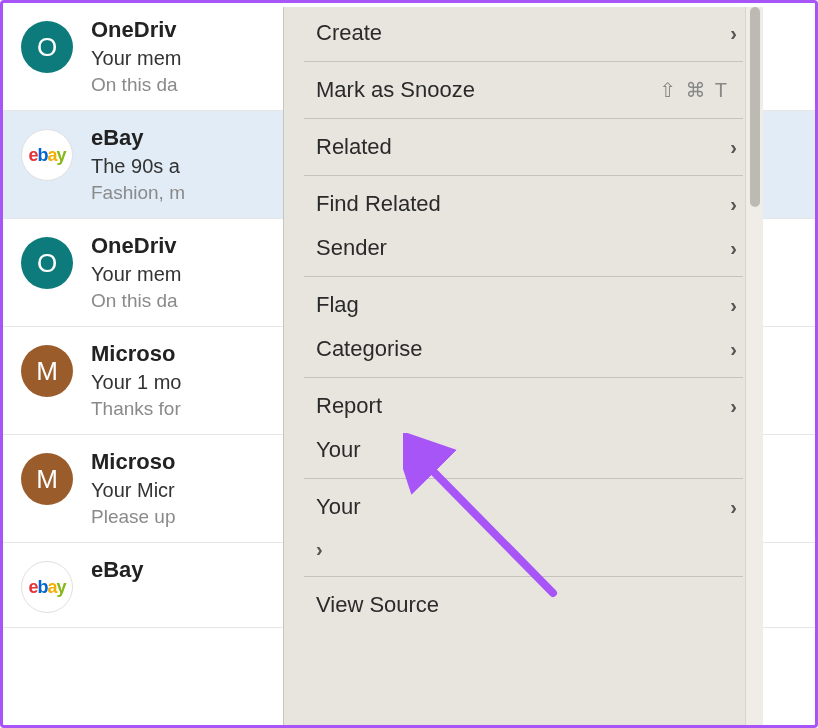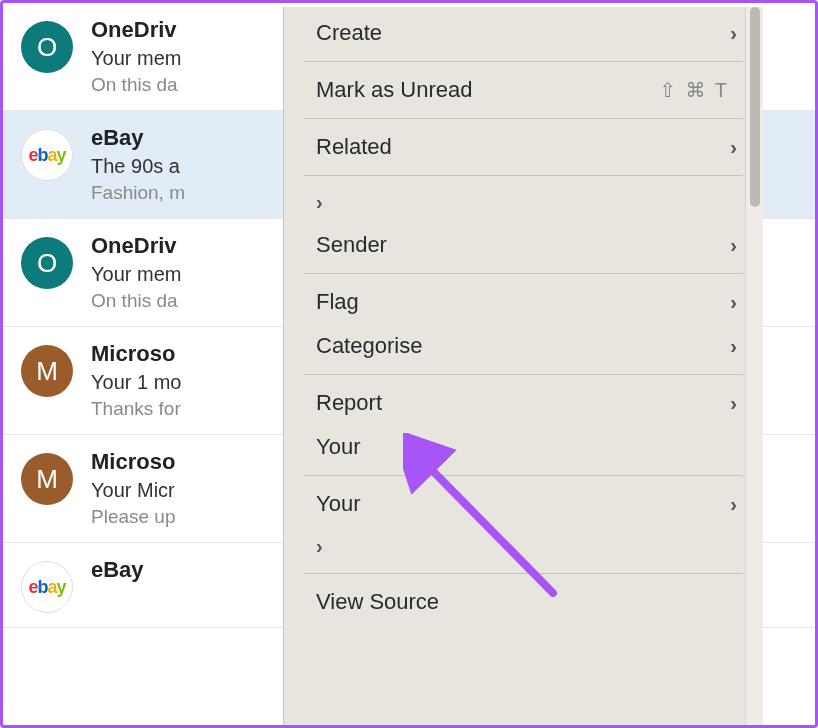--- a/index.html
+++ b/index.html
@@ -200,30 +200,31 @@
   </div>
 </div>
 
 <div class="context-menu">
   <div class="menu-item">
     <span class="menu-label">Create</span>
     <span class="menu-chevron">›</span>
   </div>
   <div class="menu-separator"></div>
   <div class="menu-item">
-    <span class="menu-label">Mark as Unread</span>
+    <span class="menu-label">Mark as Snooze</span>
     <span class="menu-shortcut">⇧ ⌘ T</span>
   </div>
   <div class="menu-separator"></div>
   <div class="menu-item">
     <span class="menu-label">Related</span>
     <span class="menu-chevron">›</span>
   </div>
   <div class="menu-separator"></div>
   <div class="menu-item">
+    <span class="menu-label">Find Related</span>
     <span class="menu-chevron">›</span>
   </div>
   <div class="menu-item">
     <span class="menu-label">Sender</span>
     <span class="menu-chevron">›</span>
   </div>
   <div class="menu-separator"></div>
   <div class="menu-item">
     <span class="menu-label">Flag</span>
     <span class="menu-chevron">›</span>

